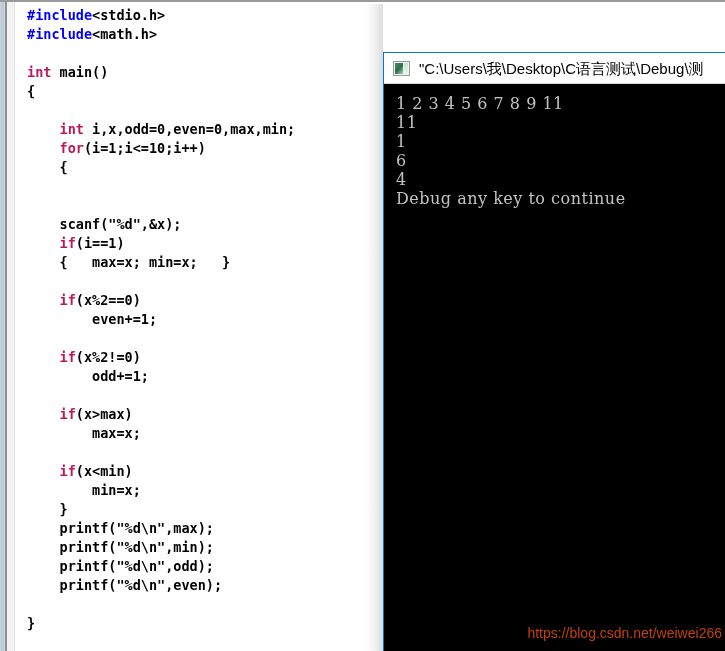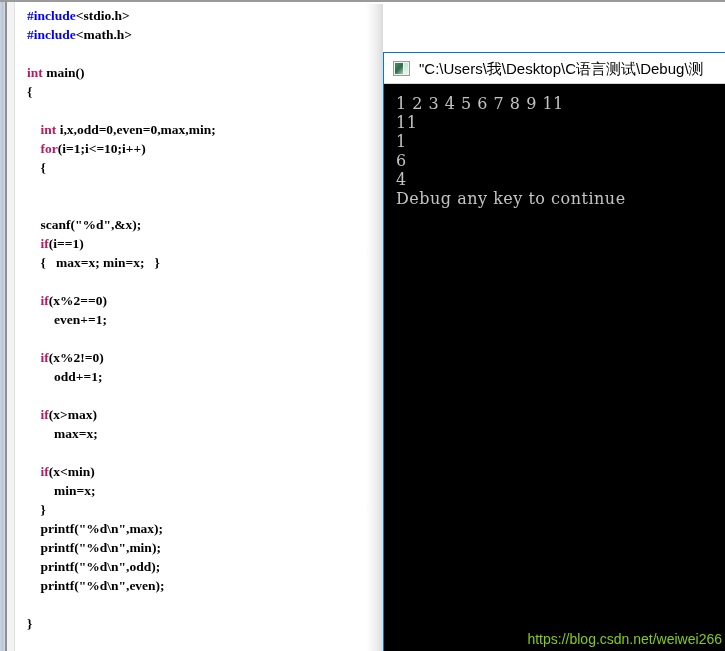--- a/index.html
+++ b/index.html
@@ -69,21 +69,21 @@
     font-family: "DejaVu Sans Mono", monospace;
     font-size: 13.5px;
     line-height: 19px;
     font-weight: bold;
     color: #000000;
     white-space: pre;
     letter-spacing: 0px;
   }
   #code .kw { color: #be185d; }
   #code .pp { color: #0000ff; }
-  .code-line { height: 19px; font-family: Liberation Serif, serif; }
+  .code-line { height: 19px; }
 
   
   #console-window {
     position: absolute;
     left: 383px;
     top: 52px;
     width: 342px;
     height: 599px;
     box-sizing: border-box;
     border: 1px solid #0078d7;
@@ -146,24 +146,24 @@
     font-size: 16px;
     line-height: 19px;
     color: #c3c3c3;
     white-space: pre;
     letter-spacing: 0.5px;
   }
   .console-line { height: 19px; }
   #watermark {
     position: absolute;
     right: 3px;
-    bottom: 4px;
+    bottom: 10px;
     font-family: "Liberation Sans", sans-serif;
     font-size: 14px;
-    color: #84cc16;
+    color: #c2410c;
     white-space: nowrap;
   }
 </style>
 </head>
 <body>
 
 <div id="screen">
 
   <div id="editor">
     <div class="editor-frame-left"></div>

